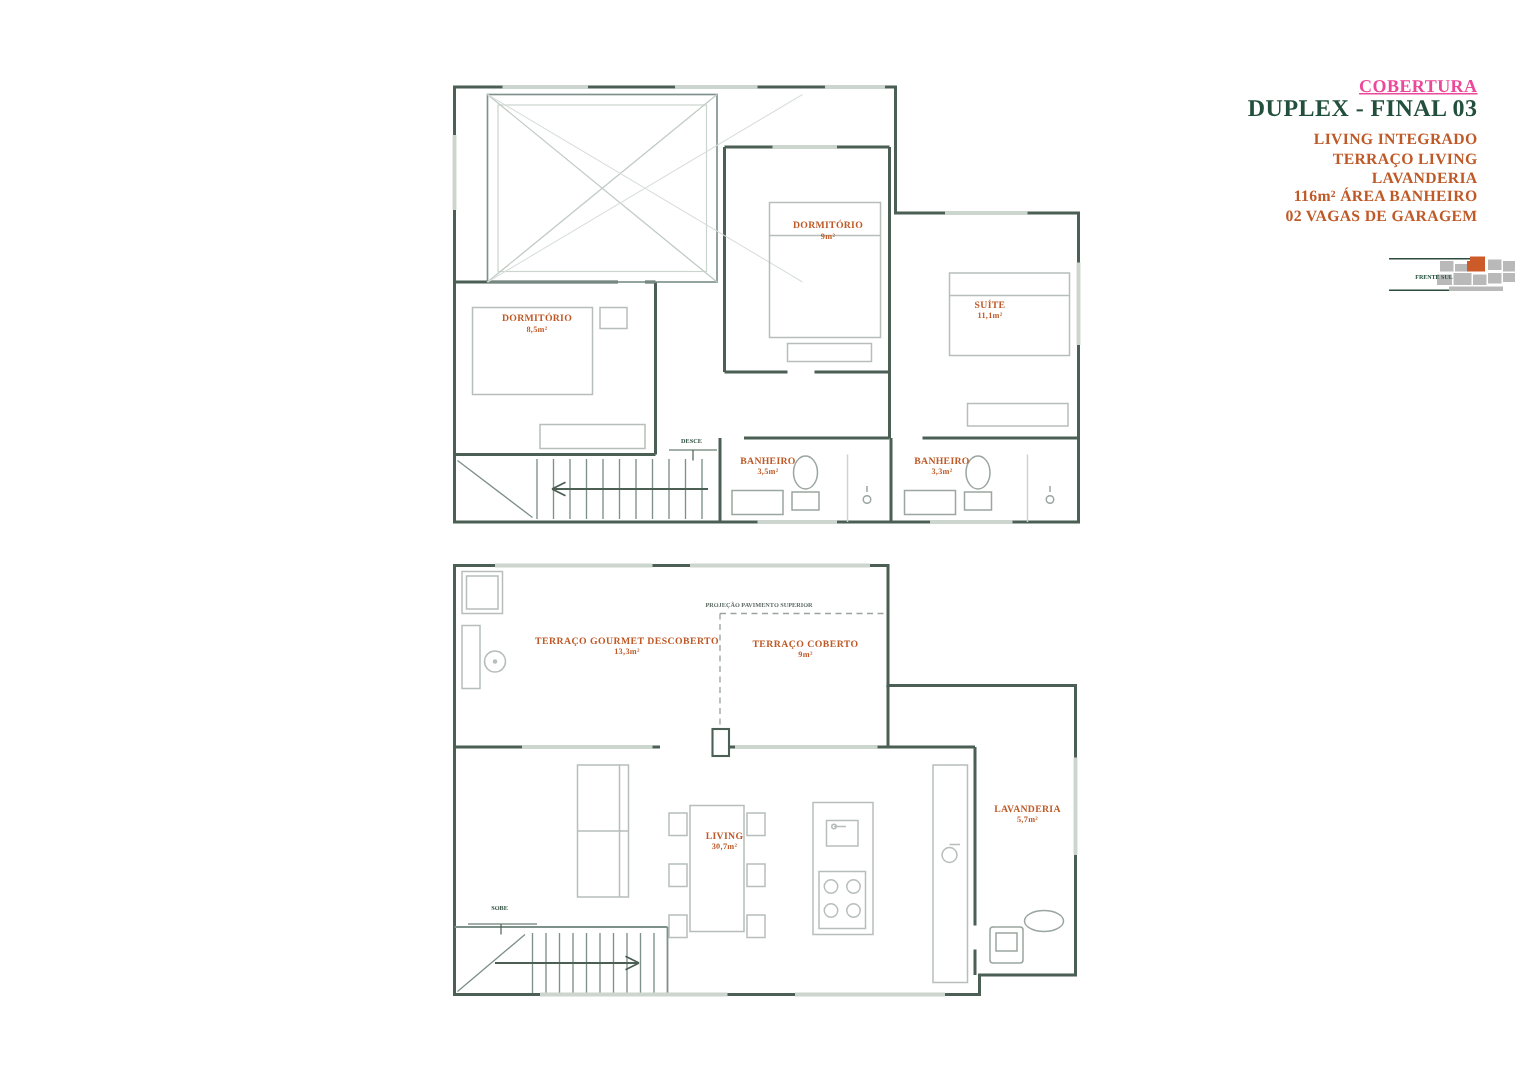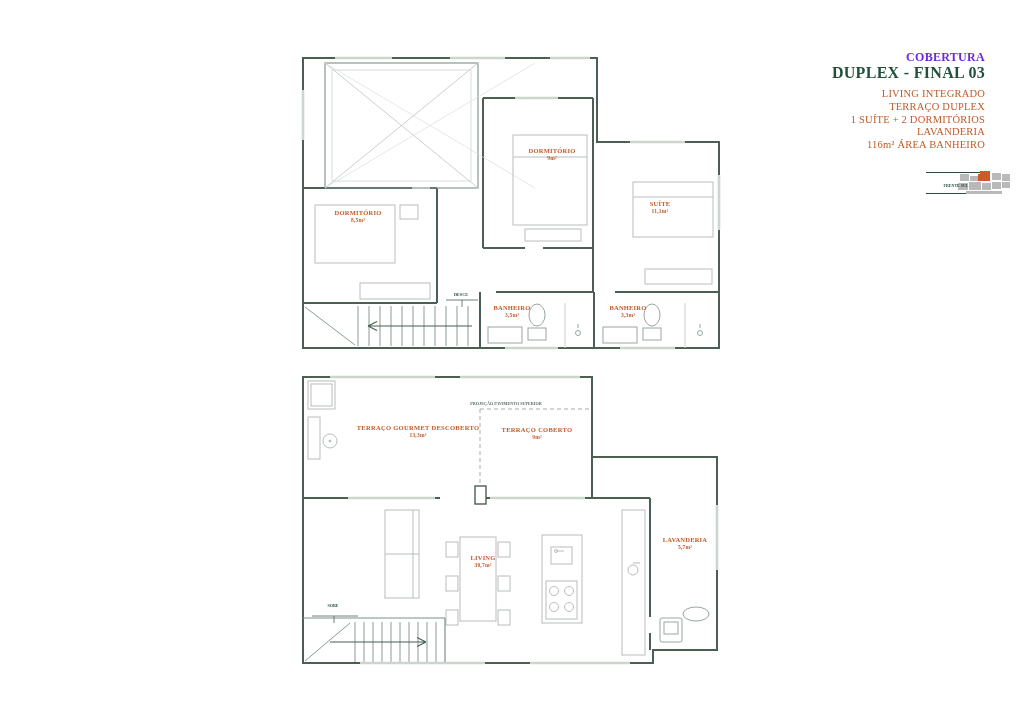--- a/index.html
+++ b/index.html
@@ -11,23 +11,23 @@
               color:#bf5a28;font-weight:bold;letter-spacing:.2px;white-space:nowrap;pointer-events:none;}
   .room-label .rname{display:block;font-size:6.5px;line-height:7.5px;}
   .room-label .rarea{display:block;font-size:5.5px;line-height:6.5px;}
   .wide .rname{letter-spacing:.3px;}
   .tinylbl{position:absolute;transform:translate(-50%,0) scale(.52);transform-origin:center top;
            color:#2c4c3c;font-weight:bold;font-size:8px;line-height:9px;white-space:nowrap;
            text-align:center;pointer-events:none;}
   .graylbl{color:#5c6b63;}
   
   #info{position:absolute;top:50px;right:39px;width:260px;text-align:right;}
-  .ip-title{font-size:12px;font-weight:bold;color:#6d28d9;line-height:15px;letter-spacing:.3px;}
+  .ip-title{font-size:12px;font-weight:bold;color:#ec4899;line-height:15px;letter-spacing:.3px;text-decoration:underline;}
   .ip-sub{font-size:16px;font-weight:bold;color:#23503c;line-height:15px;letter-spacing:.3px;margin-bottom:8px;}
-  .ip-feat{font-size:10.5px;font-weight:normal;color:#bf5a28;line-height:12.8px;letter-spacing:.2px;}
+  .ip-feat{font-size:10.5px;font-weight:bold;color:#bf5a28;line-height:12.8px;letter-spacing:.2px;}
   #keyplan{position:absolute;left:926px;top:170px;width:60px;text-align:center;}
   #keyplan .cap{border-top:1px solid #2c4c3c;border-bottom:1px solid #2c4c3c;margin-top:2px;
                 padding:1px 0;overflow:hidden;}
   #keyplan .cap span{display:inline-block;transform:scale(.5);transform-origin:center;
                      font-size:8px;font-weight:bold;color:#23503c;white-space:nowrap;line-height:8px;}
 </style>
 </head>
 <body>
 
 <div id="sheet">
@@ -211,24 +211,24 @@
     <span class="rname">LAVANDERIA</span>
     <span class="rarea">5,7m²</span>
   </div>
   <div class="tinylbl graylbl" style="left:506px;top:401px">PROJEÇÃO PAVIMENTO SUPERIOR</div>
   <div class="tinylbl" style="left:333px;top:603px">SOBE</div>
 
   <div id="info">
     <div class="ip-title">COBERTURA</div>
     <div class="ip-sub">DUPLEX - FINAL 03</div>
     <div class="ip-feat">LIVING INTEGRADO</div>
-    <div class="ip-feat">TERRAÇO DUPLEX</div>
-    <div class="ip-feat">1 SUÍTE + 2 DORMITÓRIOS</div>
+    <div class="ip-feat">TERRAÇO LIVING</div>
     <div class="ip-feat">LAVANDERIA</div>
     <div class="ip-feat">116m² ÁREA BANHEIRO</div>
+    <div class="ip-feat">02 VAGAS DE GARAGEM</div>
   </div>
 
   <div id="keyplan">
     <svg width="56" height="26" viewBox="0 0 56 26">
       <g fill="#b9b9b9">
         <rect x="4" y="4" width="9" height="7"></rect>
           <rect x="14" y="6" width="8" height="5"></rect>
         <rect x="36" y="3" width="9" height="7"></rect>
           <rect x="46" y="4" width="8" height="7"></rect>
         <rect x="2" y="13" width="10" height="7"></rect>

